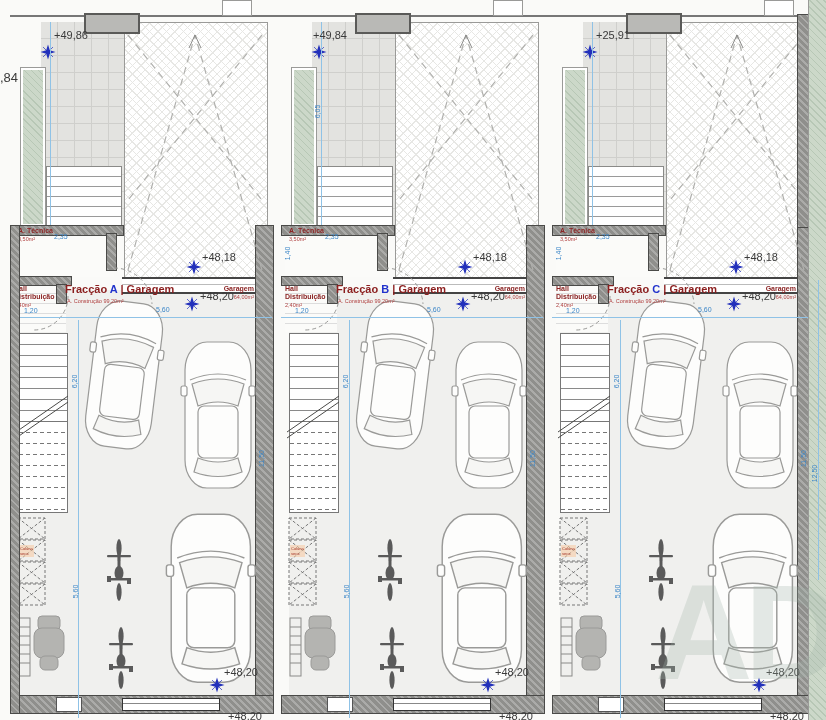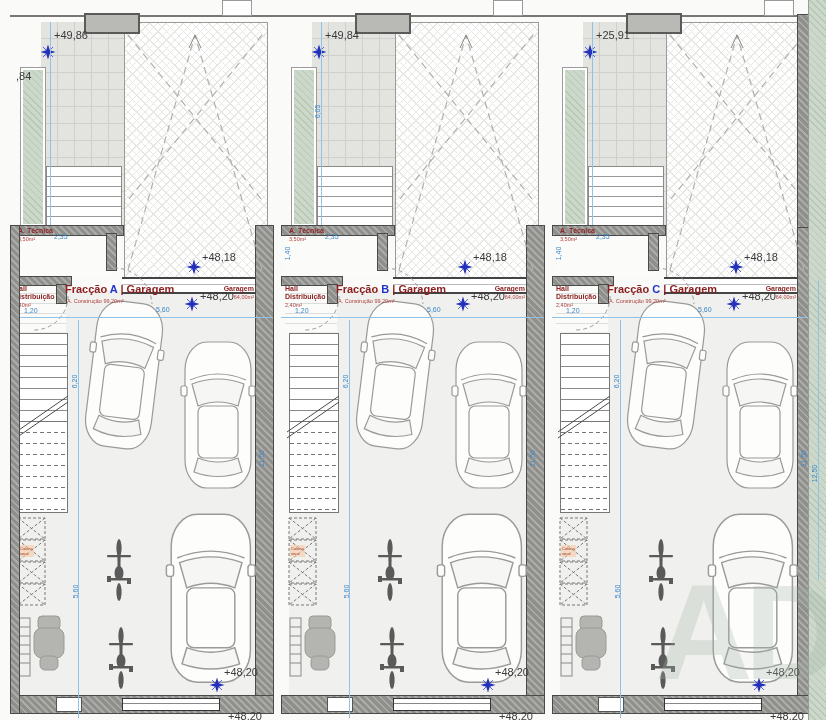--- a/index.html
+++ b/index.html
@@ -225,21 +225,21 @@
     <div class="abs bwin"></div>
     <div class="abs bopen"></div>
     <div class="stairs s1"></div>
     <div class="stairs s2"></div>
     <svg class="gfx" width="271" height="720">
         <use href="#unitgfx"></use>
       </svg>
     <div class="vline" style="left:40px;top:22px;height:203px"></div>
     <div class="vline" style="left:68px;top:320px;height:398px"></div>
     <div class="hline" style="left:0;top:317px;width:262px"></div>
-    <span class="elev" style="left:44px;top:29px">+49,84</span>
+    <span class="elev" style="left:32px;top:29px">+49,84</span>
     <span class="elev" style="left:192px;top:251px">+48,18</span>
     <span class="elev" style="left:190px;top:290px">+48,20</span>
     <span class="elev" style="left:214px;top:666px">+48,20</span>
     <span class="elev" style="left:218px;top:710px">+48,20</span>
     <div class="r-med" style="left:8px;top:227px">A. Técnica</div>
     <div class="r-sm" style="left:8px;top:236px">3,50m²</div>
     <div class="r-med" style="left:4px;top:285px">
       <span>Hall</span><br><span>Distribuição</span></div>
     <div class="r-sm" style="left:4px;top:302px">2,40m²</div>
     <div class="r-big" style="left:55px;top:283px">
@@ -311,15 +311,15 @@
     <span class="dim dimv" style="left:58px;top:378px">6,20</span>
     <span class="dim dimv" style="left:59px;top:588px">5,60</span>
     <span class="dim dimv" style="left:243px;top:455px">11,50</span>
   </section>
 
   <div class="gwall" style="left:10px;top:225px;width:8px;height:487px"></div>
   <div class="gwall" style="left:797px;top:14px;width:15px;height:212px"></div>
   <div class="greenband"></div>
   <div class="vline" style="left:818px;top:280px;height:300px"></div>
   <span class="dim dimv" style="left:806px;top:470px">12,50</span>
-  <span class="elev" style="left:16px;top:70px;font-size:11px">,84</span>
+  <span class="elev" style="left:0;top:70px;font-size:13px">,84</span>
   <div class="watermark">AD</div>
 </div>
 
 </body></html>

